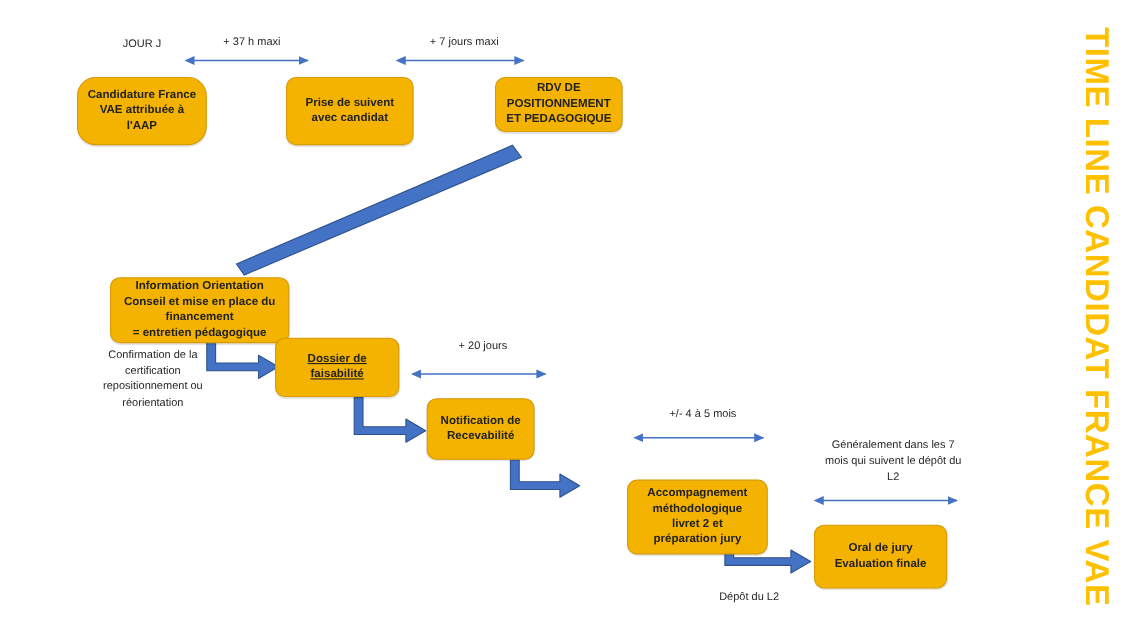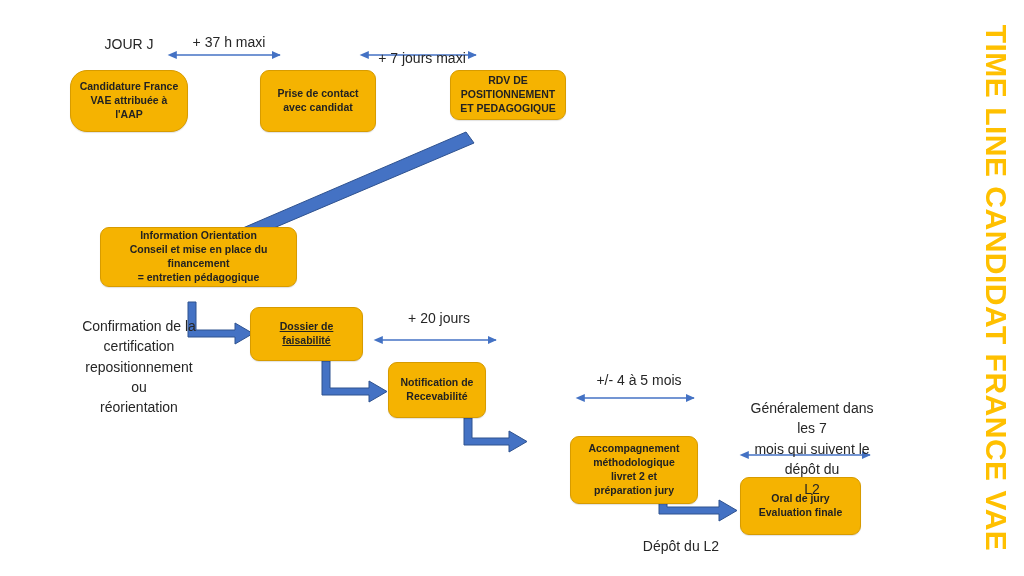--- a/index.html
+++ b/index.html
@@ -37,21 +37,21 @@
     line-height: 1.32;
     color: #222222;
     padding: 2px 5px;
     box-shadow: 0 1px 1px rgba(0,0,0,0.12);
   }
   .box span { display: block; white-space: pre-line; }
 
   
   .label {
     position: absolute;
-    font-size: 14px;
+    font-size: 10px;
     color: #262626;
     text-align: center;
     line-height: 1.45;
     white-space: pre-line;
   }
 
   
   #vtitle {
     position: absolute;
     right: -2px;
@@ -118,31 +118,31 @@
   </g>
 </svg>
 
 <div class="box" style="left:70px; top:70px; width:118px; height:62px;border-radius:17px;">
   <span>Candidature France
 VAE attribuée à
 l'AAP</span>
 </div>
 
 <div class="box" style="left:260px; top:70px; width:116px; height:62px;">
-  <span>Prise de contact
+  <span>Prise de suivent
 avec candidat</span>
 </div>
 
 <div class="box" style="left:450px; top:70px; width:116px; height:50px;">
   <span>RDV DE
 POSITIONNEMENT
 ET PEDAGOGIQUE</span>
 </div>
 
-<div class="box" style="left:100px; top:227px; width:197px; height:60px;">
+<div class="box" style="left:100px; top:252px; width:163px; height:60px;">
   <span>Information Orientation
 Conseil et mise en place du
 financement
 = entretien pédagogique</span>
 </div>
 
 <div class="box" style="left:250px; top:307px; width:113px; height:54px;text-decoration:underline;">
   <span>Dossier de
 faisabilité</span>
 </div>
@@ -161,21 +161,21 @@
 
 <div class="box" style="left:740px; top:477px; width:121px; height:58px;">
   <span>Oral de jury
 Evaluation finale</span>
 </div>
 
 <div class="label" style="left:84px; top:34px; width:90px;">JOUR J</div>
 
 <div class="label" style="left:178px; top:32px; width:102px;">+ 37 h  maxi</div>
 
-<div class="label" style="left:368px; top:48px; width:108px;">+ 7 jours maxi</div>
+<div class="label" style="left:368px; top:32px; width:108px;">+ 7 jours maxi</div>
 
 <div class="label" style="left:78px; top:316px; width:122px;">Confirmation  de la
 certification
 repositionnement ou
 réorientation</div>
 
 <div class="label" style="left:382px; top:308px; width:114px;">+ 20 jours</div>
 
 <div class="label" style="left:584px; top:370px; width:110px;">+/- 4 à 5 mois</div>
 

